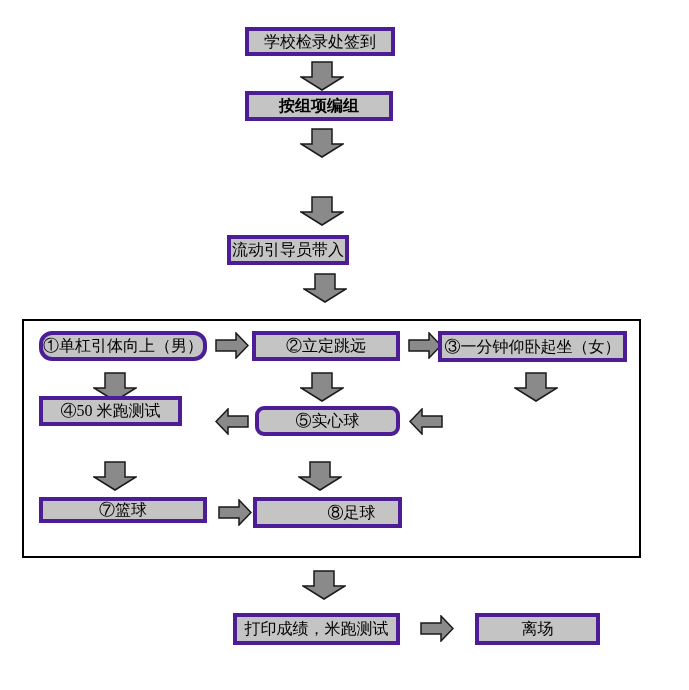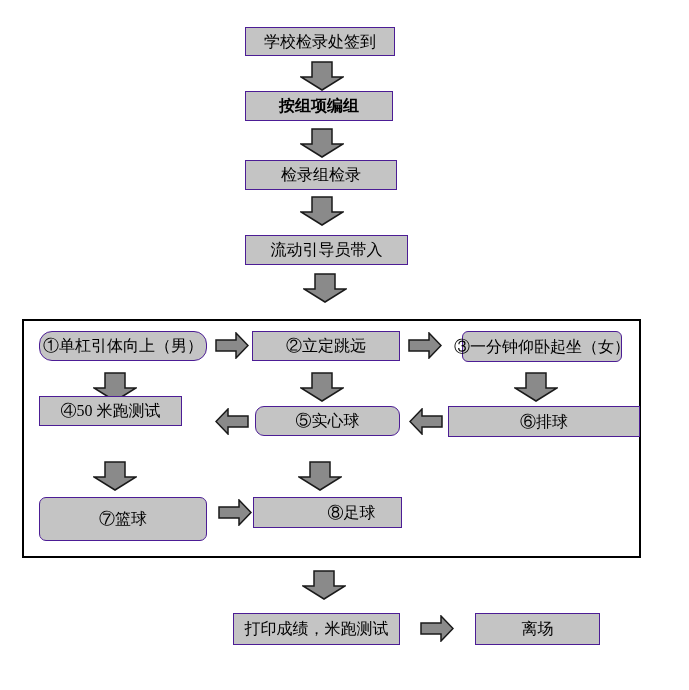--- a/index.html
+++ b/index.html
@@ -13,21 +13,21 @@
     height: 690px;
     background: #ffffff;
     font-family: "Liberation Serif", "DejaVu Serif", serif;
     color: #000000;
     overflow: hidden;
   }
   .node {
     position: absolute;
     box-sizing: border-box;
     background: #c4c4c4;
-    border: 1px solid #4c1d95;
+    border: 4px solid #4c1d95;
     display: flex;
     align-items: center;
     justify-content: center;
     font-size: 16px;
     line-height: 1;
     white-space: nowrap;
   }
   .big-frame {
     position: absolute;
     box-sizing: border-box;
@@ -55,29 +55,28 @@
   </span>
 
   <div class="node" style="left:245px; top:91px; width:148px; height:30px;font-weight:bold;">按组项编组</div>
 
   <span class="arrow" style="left:300px; top:128px;">
     <svg width="44" height="30" viewBox="0 0 44 30">
         <polygon points="12,1 32,1 32,16 43,16 22,29 1,16 12,16" fill="#8a8a8a" stroke="#1a1a1a" stroke-width="1.5" stroke-linejoin="miter"></polygon>
       </svg>
   </span>
 
-  <div class="node" style="left:245px; top:160px; width:152px; height:30px;">检录组检录</div>
 
   <span class="arrow" style="left:300px; top:196px;">
     <svg width="44" height="30" viewBox="0 0 44 30">
         <polygon points="12,1 32,1 32,16 43,16 22,29 1,16 12,16" fill="#8a8a8a" stroke="#1a1a1a" stroke-width="1.5" stroke-linejoin="miter"></polygon>
       </svg>
   </span>
 
-  <div class="node" style="left:245px; top:235px; width:163px; height:30px;">流动引导员带入</div>
+  <div class="node" style="left:227px; top:235px; width:122px; height:30px;">流动引导员带入</div>
 
   <span class="arrow" style="left:303px; top:273px;">
     <svg width="44" height="30" viewBox="0 0 44 30">
         <polygon points="12,1 32,1 32,16 43,16 22,29 1,16 12,16" fill="#8a8a8a" stroke="#1a1a1a" stroke-width="1.5" stroke-linejoin="miter"></polygon>
       </svg>
   </span>
 
   <div class="big-frame" style="left:22px; top:319px; width:619px; height:239px;"></div>
 
   <div class="node" style="left:39px; top:331px; width:168px; height:30px;border-radius:13px;">①单杠引体向上（男）</div>
@@ -89,21 +88,21 @@
   </span>
 
   <div class="node" style="left:252px; top:331px; width:148px; height:30px;">②立定跳远</div>
 
   <span class="arrow" style="left:408px; top:332px;">
     <svg width="34" height="27" viewBox="0 0 34 27">
         <polygon points="1,8 21,8 21,1 33,13.5 21,26 21,19 1,19" fill="#8a8a8a" stroke="#1a1a1a" stroke-width="1.5" stroke-linejoin="miter"></polygon>
       </svg>
   </span>
 
-  <div class="node" style="left:462px; top:331px; width:160px; height:31px;border-radius:6px;">③一分钟仰卧起坐（女）</div>
+  <div class="node" style="left:438px; top:331px; width:189px; height:31px;">③一分钟仰卧起坐（女）</div>
 
   <span class="arrow" style="left:93px; top:372px;">
     <svg width="44" height="30" viewBox="0 0 44 30">
         <polygon points="12,1 32,1 32,16 43,16 22,29 1,16 12,16" fill="#8a8a8a" stroke="#1a1a1a" stroke-width="1.5" stroke-linejoin="miter"></polygon>
       </svg>
   </span>
   <span class="arrow" style="left:300px; top:372px;">
     <svg width="44" height="30" viewBox="0 0 44 30">
         <polygon points="12,1 32,1 32,16 43,16 22,29 1,16 12,16" fill="#8a8a8a" stroke="#1a1a1a" stroke-width="1.5" stroke-linejoin="miter"></polygon>
       </svg>
@@ -123,34 +122,33 @@
   </span>
 
   <div class="node" style="left:255px; top:406px; width:145px; height:30px;border-radius:9px;">⑤实心球</div>
 
   <span class="arrow" style="left:409px; top:408px;">
     <svg width="34" height="27" viewBox="0 0 34 27">
         <polygon points="33,8 13,8 13,1 1,13.5 13,26 13,19 33,19" fill="#8a8a8a" stroke="#1a1a1a" stroke-width="1.5" stroke-linejoin="miter"></polygon>
       </svg>
   </span>
 
-  <div class="node" style="left:448px; top:406px; width:192px; height:31px;">⑥排球</div>
 
   <span class="arrow" style="left:93px; top:461px;">
     <svg width="44" height="30" viewBox="0 0 44 30">
         <polygon points="12,1 32,1 32,16 43,16 22,29 1,16 12,16" fill="#8a8a8a" stroke="#1a1a1a" stroke-width="1.5" stroke-linejoin="miter"></polygon>
       </svg>
   </span>
   <span class="arrow" style="left:298px; top:461px;">
     <svg width="44" height="30" viewBox="0 0 44 30">
         <polygon points="12,1 32,1 32,16 43,16 22,29 1,16 12,16" fill="#8a8a8a" stroke="#1a1a1a" stroke-width="1.5" stroke-linejoin="miter"></polygon>
       </svg>
   </span>
 
-  <div class="node" style="left:39px; top:497px; width:168px; height:44px;border-radius:7px;">⑦篮球</div>
+  <div class="node" style="left:39px; top:497px; width:168px; height:26px;">⑦篮球</div>
 
   <span class="arrow" style="left:218px; top:499px;">
     <svg width="34" height="27" viewBox="0 0 34 27">
         <polygon points="1,8 21,8 21,1 33,13.5 21,26 21,19 1,19" fill="#8a8a8a" stroke="#1a1a1a" stroke-width="1.5" stroke-linejoin="miter"></polygon>
       </svg>
   </span>
 
   <div class="node" style="left:253px; top:497px; width:149px; height:31px;padding-left:48px;">⑧足球</div>
 
   <span class="arrow" style="left:302px; top:570px;">

